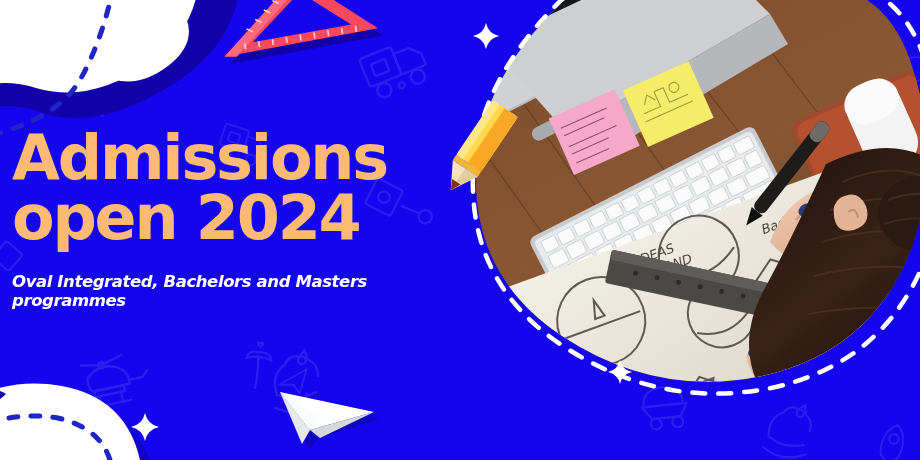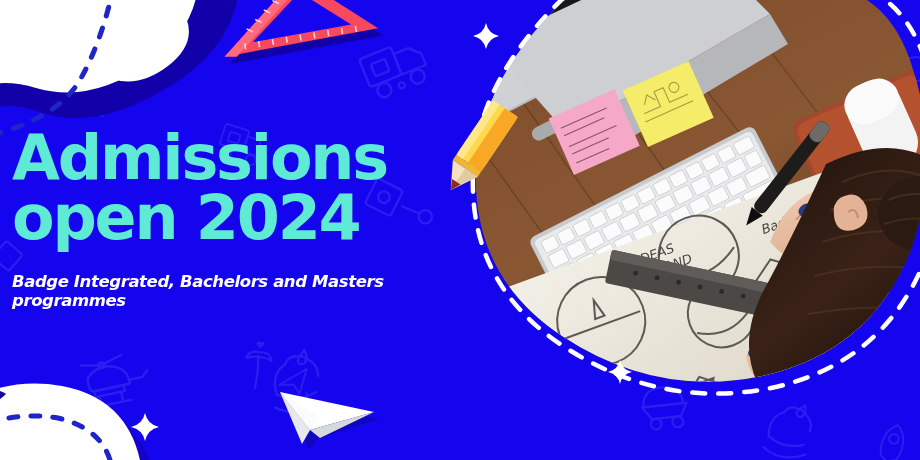--- a/index.html
+++ b/index.html
@@ -48,21 +48,21 @@
     left: 12px; top: 128px;
     width: 460px;
     z-index: 40;
   }
   .headline {
     font-family: "DejaVu Sans", sans-serif;
     font-weight: 700;
     font-size: 62px;
     line-height: 0.97;
     letter-spacing: -2.2px;
-    color: #5eead4;
+    color: #fdba74;
     white-space: pre-line;
   }
   .subhead {
     margin-top: 24px;
     font-family: "DejaVu Sans", sans-serif;
     font-weight: 700;
     font-style: italic;
     font-size: 16.5px;
     letter-spacing: -0.4px;
     color: #ffffff;
@@ -555,16 +555,16 @@
   <svg class="sparkle" style="left:473px; top:23px;" width="26" height="26" viewBox="0 0 28 28">
     <path d="M14 0 Q16.5 11.5 28 14 Q16.5 16.5 14 28 Q11.5 16.5 0 14 Q11.5 11.5 14 0 Z" fill="#ffffff"></path>
   </svg>
   <svg class="sparkle" style="left:608px; top:360px;" width="24" height="24" viewBox="0 0 28 28">
     <path d="M14 0 Q16.5 11.5 28 14 Q16.5 16.5 14 28 Q11.5 16.5 0 14 Q11.5 11.5 14 0 Z" fill="#ffffff"></path>
   </svg>
 
   <div class="copy">
     <h1 class="headline">Admissions
 open 2024</h1>
-    <p class="subhead">Badge Integrated, Bachelors and Masters programmes</p>
+    <p class="subhead">Oval Integrated, Bachelors and Masters programmes</p>
   </div>
 
 </div>
 
 </body></html>

